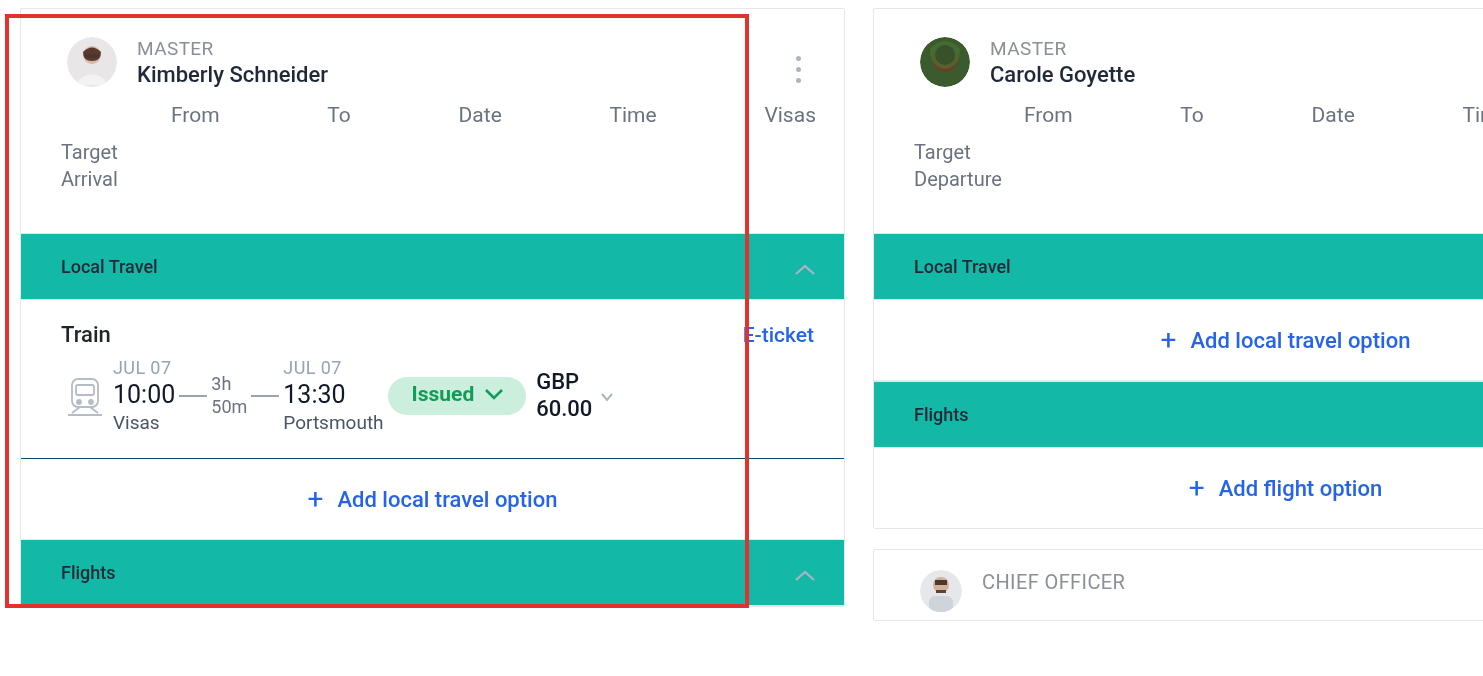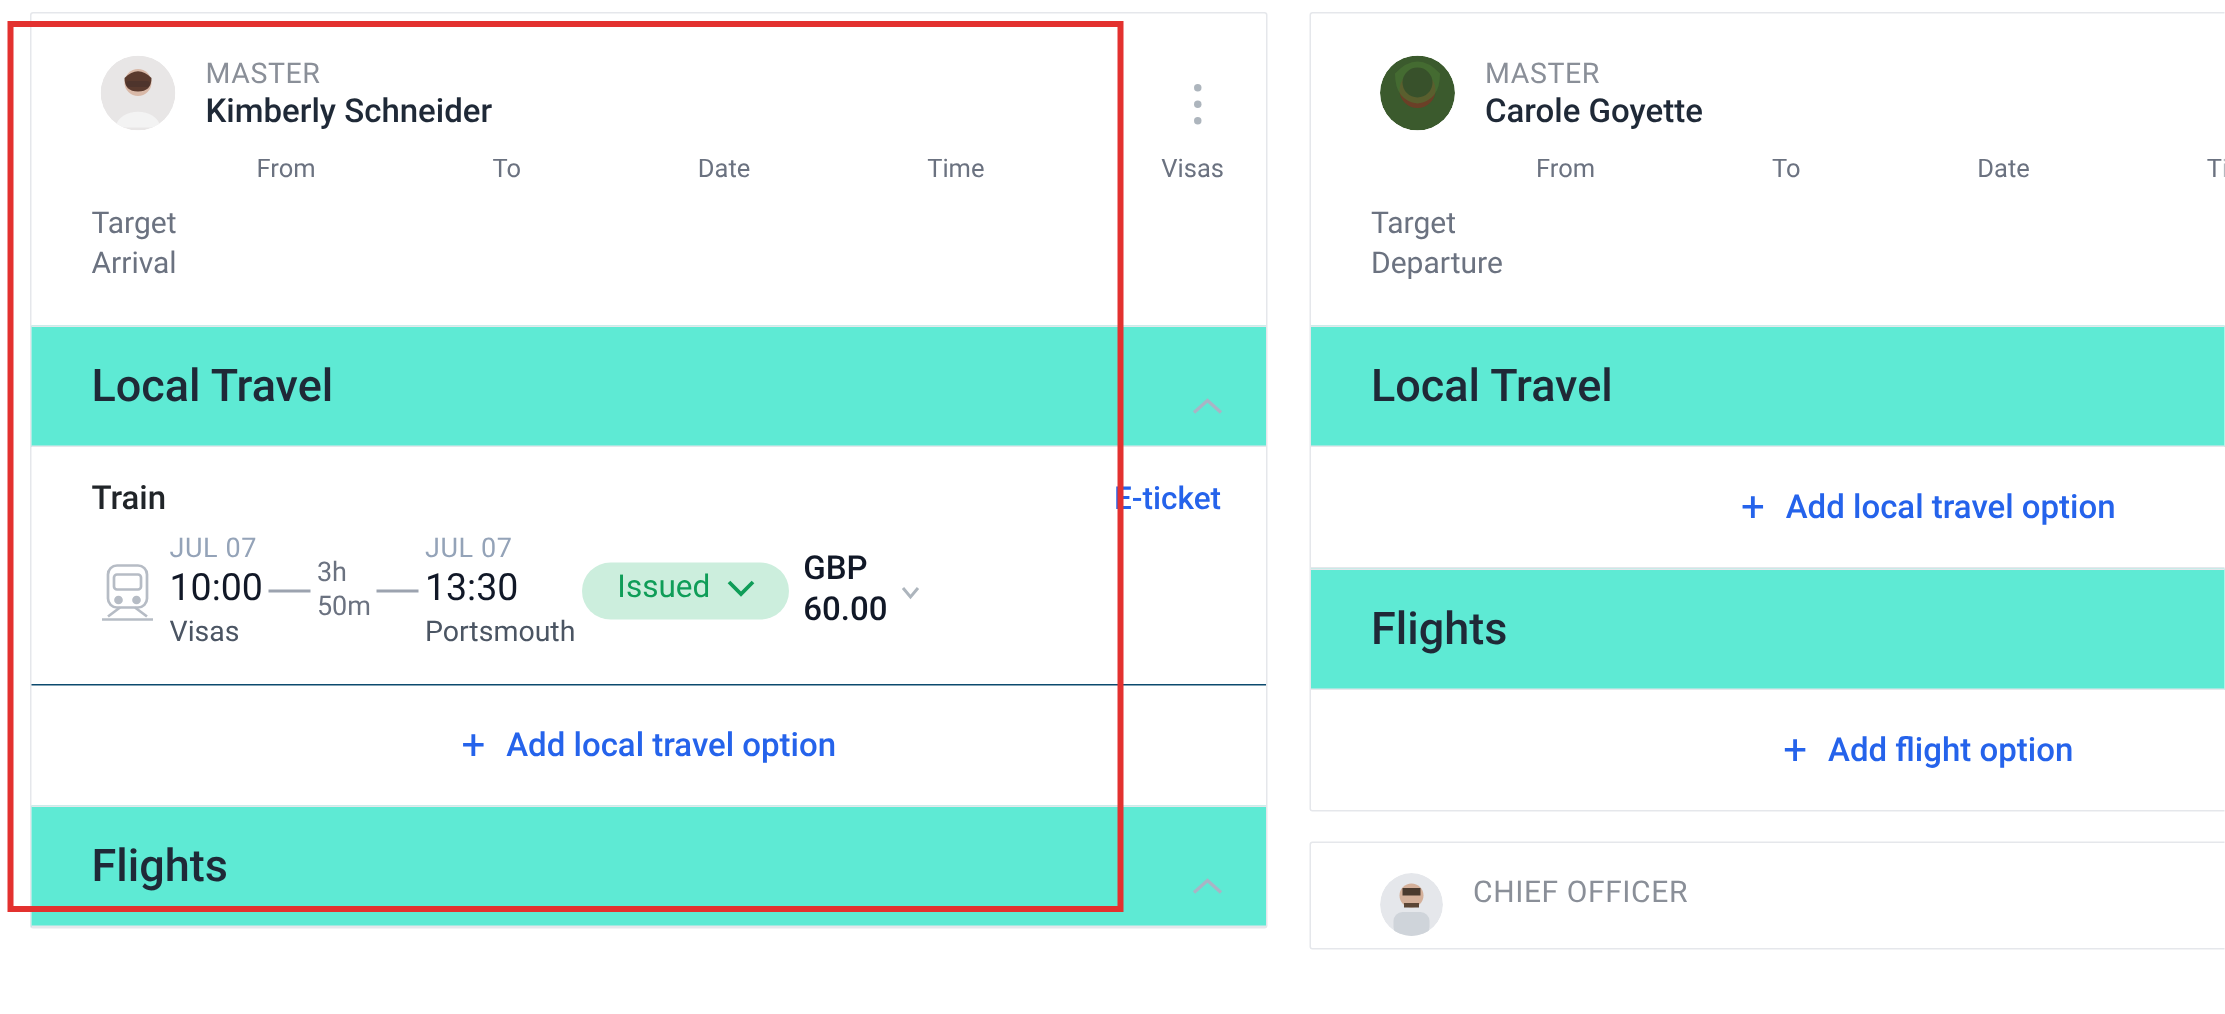--- a/index.html
+++ b/index.html
@@ -72,36 +72,36 @@
   .menu-dots span {
     width: 5px;
     height: 5px;
     background: #adb5bd;
     border-radius: 50%;
   }
   .col-headers {
     display: flex;
     padding: 4px 28px 6px 150px;
     color: #6b7280;
-    font-size: 17px;
+    font-size: 21px;
     justify-content: space-between;
   }
   .target-line {
-    padding: 6px 28px 28px 40px;
+    padding: 6px 28px 40px 40px;
     color: #6b7280;
     font-size: 20px;
     line-height: 1.35;
   }
   .section-head {
-    background: #5eead4;
+    background: #14b8a6;
     padding: 22px 28px 22px 40px;
     display: flex;
     justify-content: space-between;
     align-items: center;
-    font-size: 30px;
+    font-size: 18px;
     font-weight: 500;
     color: #1f2937;
     cursor: pointer;
     border-top: 1px solid #e5e7eb;
     border-bottom: 1px solid #e5e7eb;
   }
   .chev {
     width: 22px;
     height: 14px;
   }
@@ -171,21 +171,21 @@
     font-size: 18px;
     color: #6b7280;
     line-height: 1.25;
   }
   .status-pill {
     background: #cceedd;
     color: #0f9d58;
     border-radius: 24px;
     padding: 5px 22px 9px 24px;
     font-size: 21px;
-    font-weight: 400;
+    font-weight: 700;
     display: flex;
     align-items: center;
     gap: 10px;
     cursor: pointer;
   }
   .status-pill svg { width: 20px; height: 14px; stroke: #0f9d58; stroke-width: 2.5; fill: none; }
   .price {
     font-size: 22px;
     font-weight: 500;
     color: #111827;

